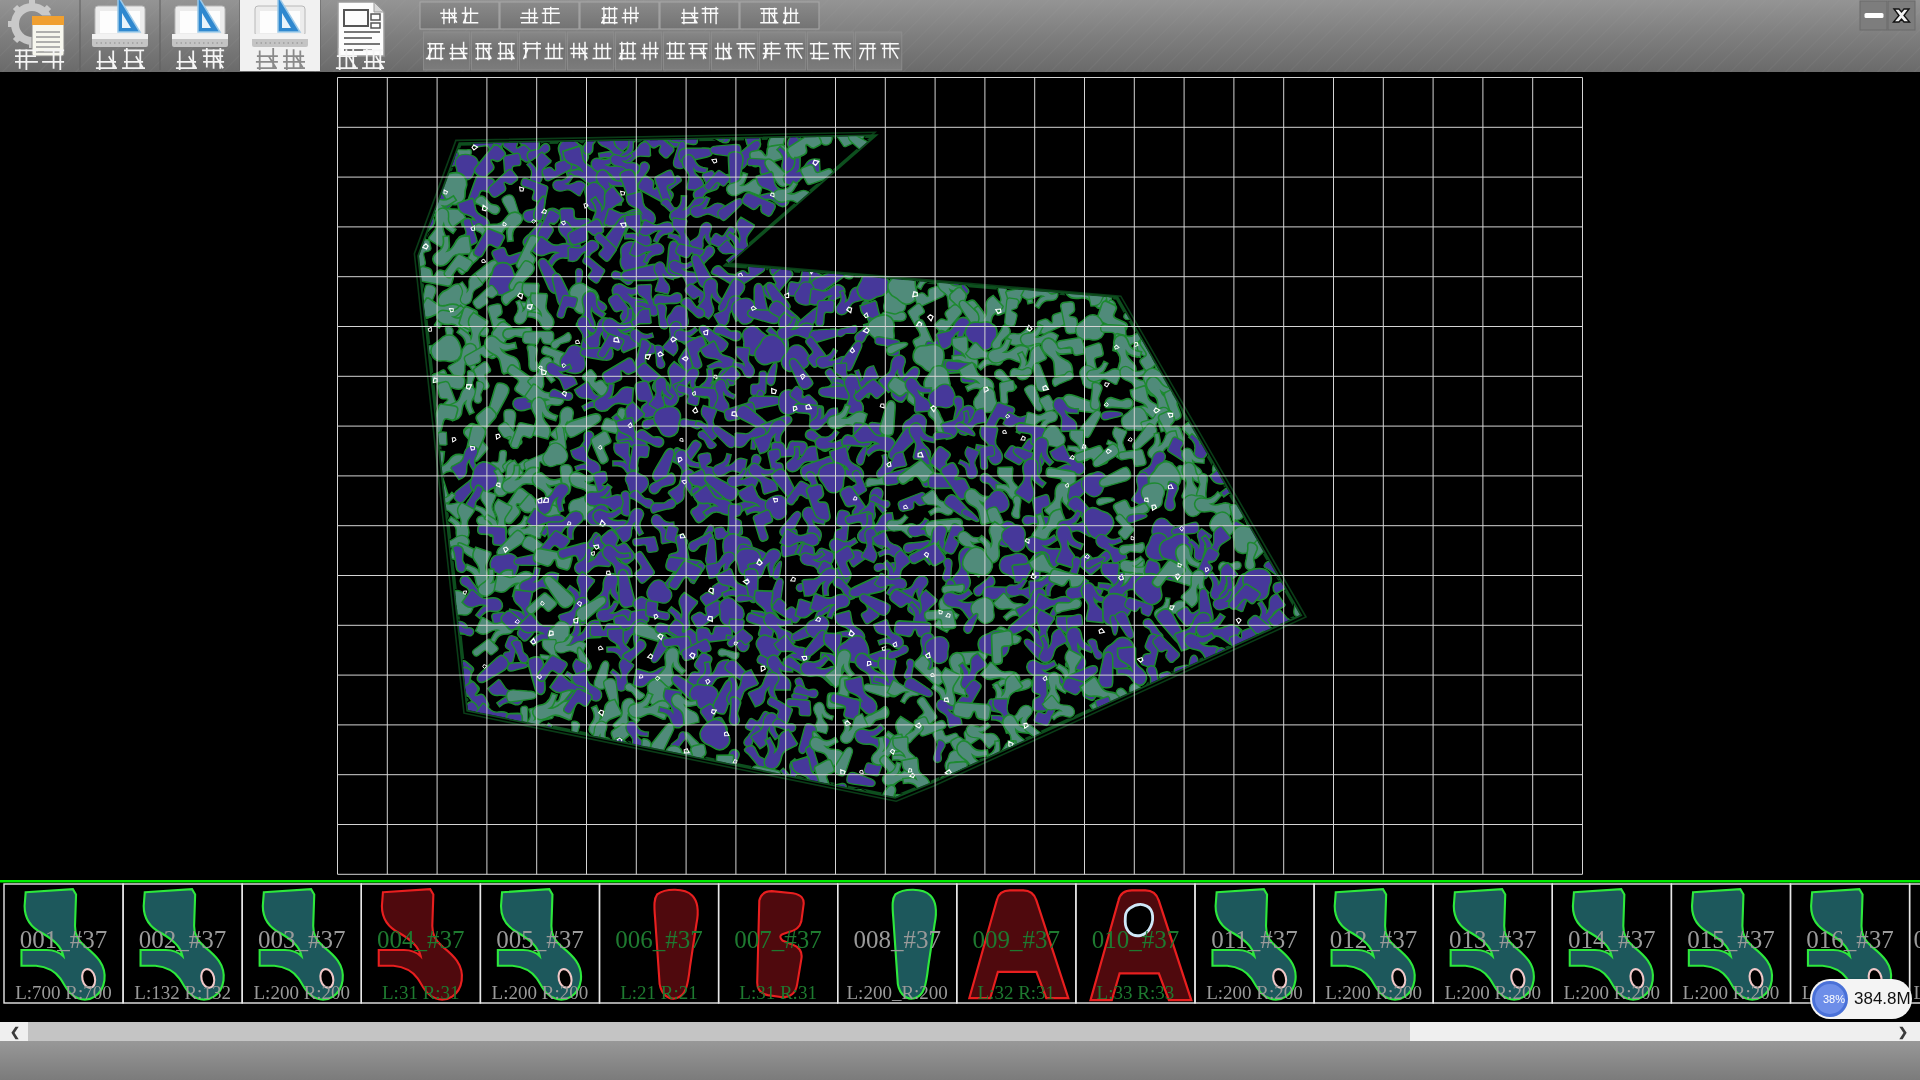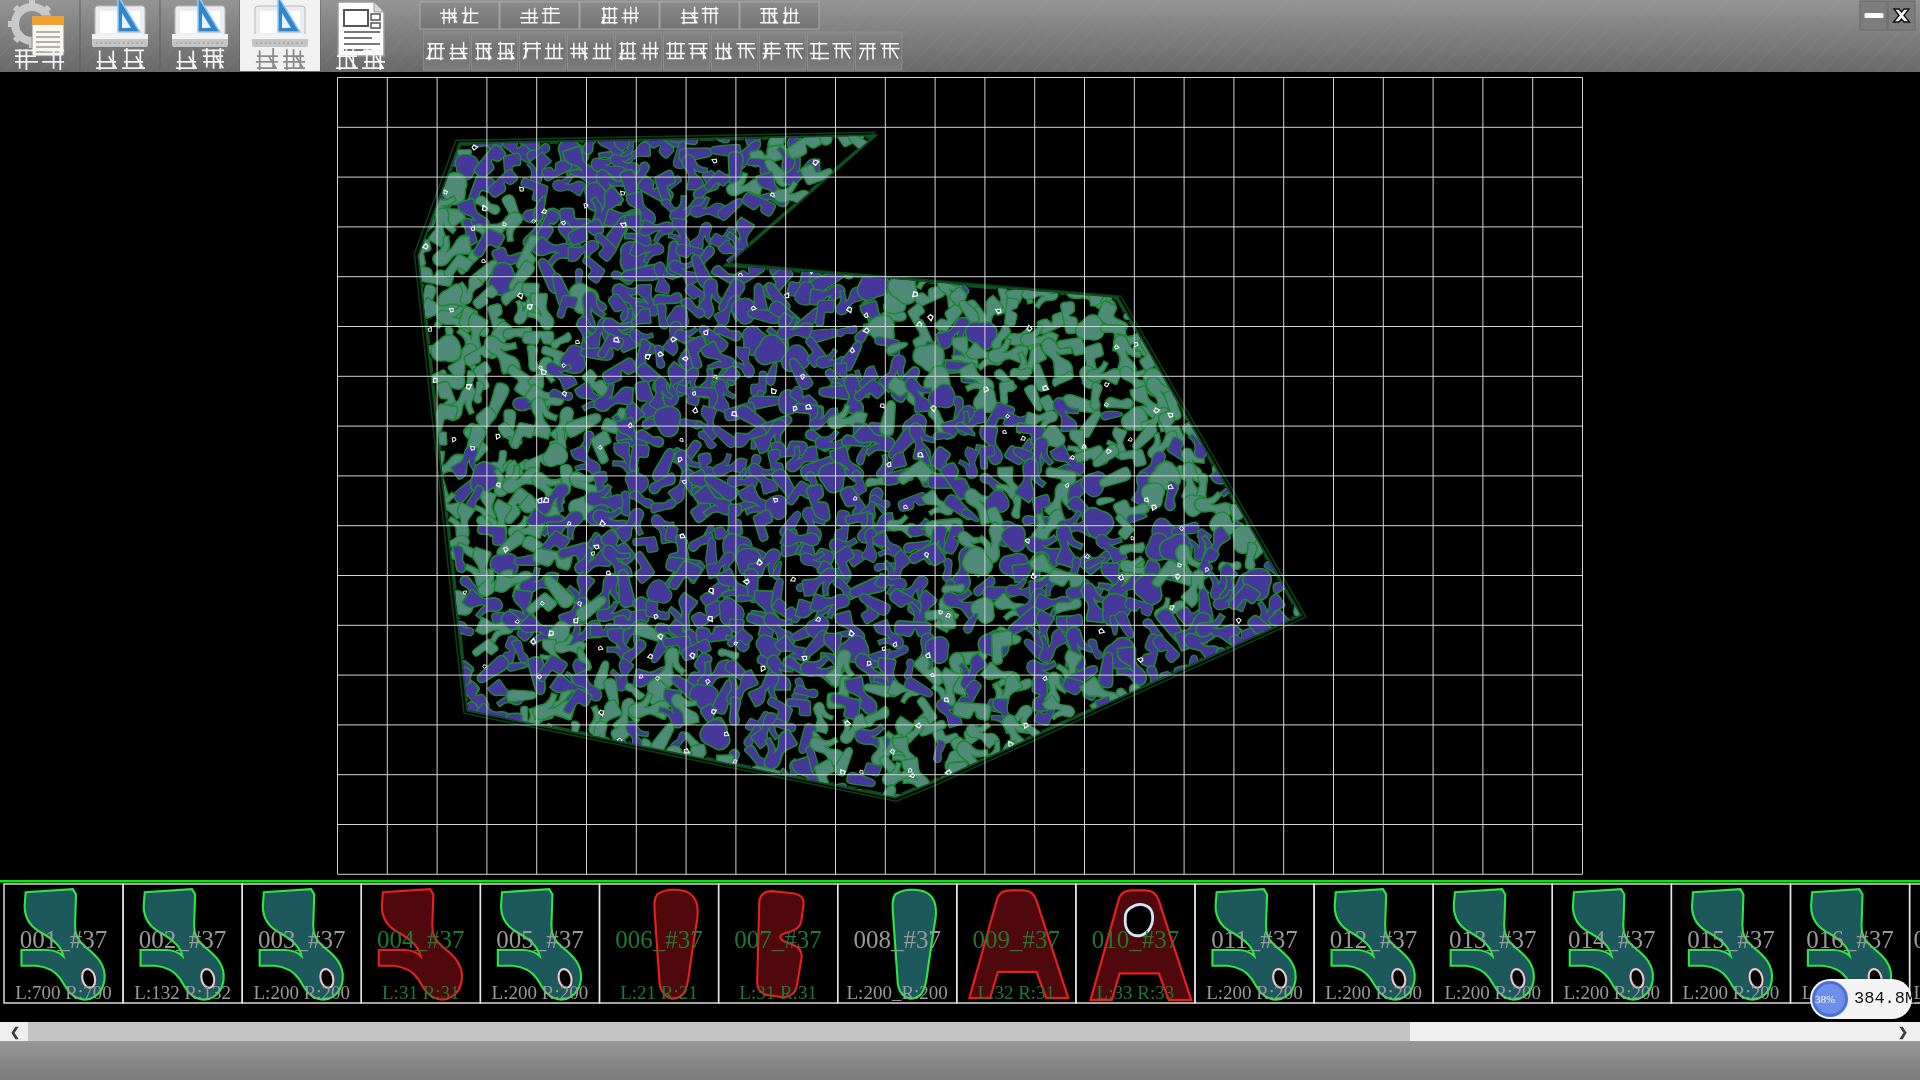--- a/index.html
+++ b/index.html
@@ -1,21 +1,21 @@
 <!DOCTYPE html>
 <html><head><meta charset="utf-8">
 <style>
 html,body{margin:0;padding:0;width:1920px;height:1080px;background:#000;overflow:hidden}
 .abs{position:absolute}
 #scroll{position:absolute;left:0;top:1022px;width:1920px;height:19px;background:#efefef}
 #thumb{position:absolute;left:28px;top:0;width:1382px;height:19px;background:#c4c4c4}
 #bbar{position:absolute;left:0;top:1041px;width:1920px;height:39px;background:linear-gradient(#989898,#7b7b7b)}
 #pill{position:absolute;left:1810px;top:979px;width:102px;height:40px;background:#f4f4f4;border-radius:20px;box-shadow:0 1px 3px rgba(0,0,0,.35)}
-#pill .circ{position:absolute;left:2px;top:2px;width:36px;height:36px;border-radius:50%;background:#6d8ee9;border:3px solid #4a71d8;box-sizing:border-box;color:#fff;font-family:Liberation Serif, serif;font-size:11px;text-align:left;line-height:30px}
-#pill .mem{position:absolute;left:44px;top:10px;color:#111;font-family:Liberation Mono, monospace;font-size:17px}
+#pill .circ{position:absolute;left:2px;top:2px;width:36px;height:36px;border-radius:50%;background:#6d8ee9;border:3px solid #4a71d8;box-sizing:border-box;color:#fff;font-family:Liberation Sans, sans-serif;font-size:11px;text-align:right;line-height:30px}
+#pill .mem{position:absolute;left:44px;top:10px;color:#111;font-family:Liberation Sans, sans-serif;font-size:17px}
 .arr{position:absolute;font-family:"Liberation Sans",sans-serif;font-size:12px;font-weight:bold;color:#3a3a3a;top:3px}
 </style></head>
 <body>
 <svg class="abs" style="left:0;top:0" width="1920" height="72" viewBox="0 0 1920 72">
 <defs>
       <linearGradient id="tbg" x1="0" y1="0" x2="0" y2="1">
         <stop offset="0" stop-color="#949494"></stop>
         <stop offset="0.5" stop-color="#7e7e7e"></stop>
         <stop offset="1" stop-color="#6a6a6a"></stop>
       </linearGradient>

